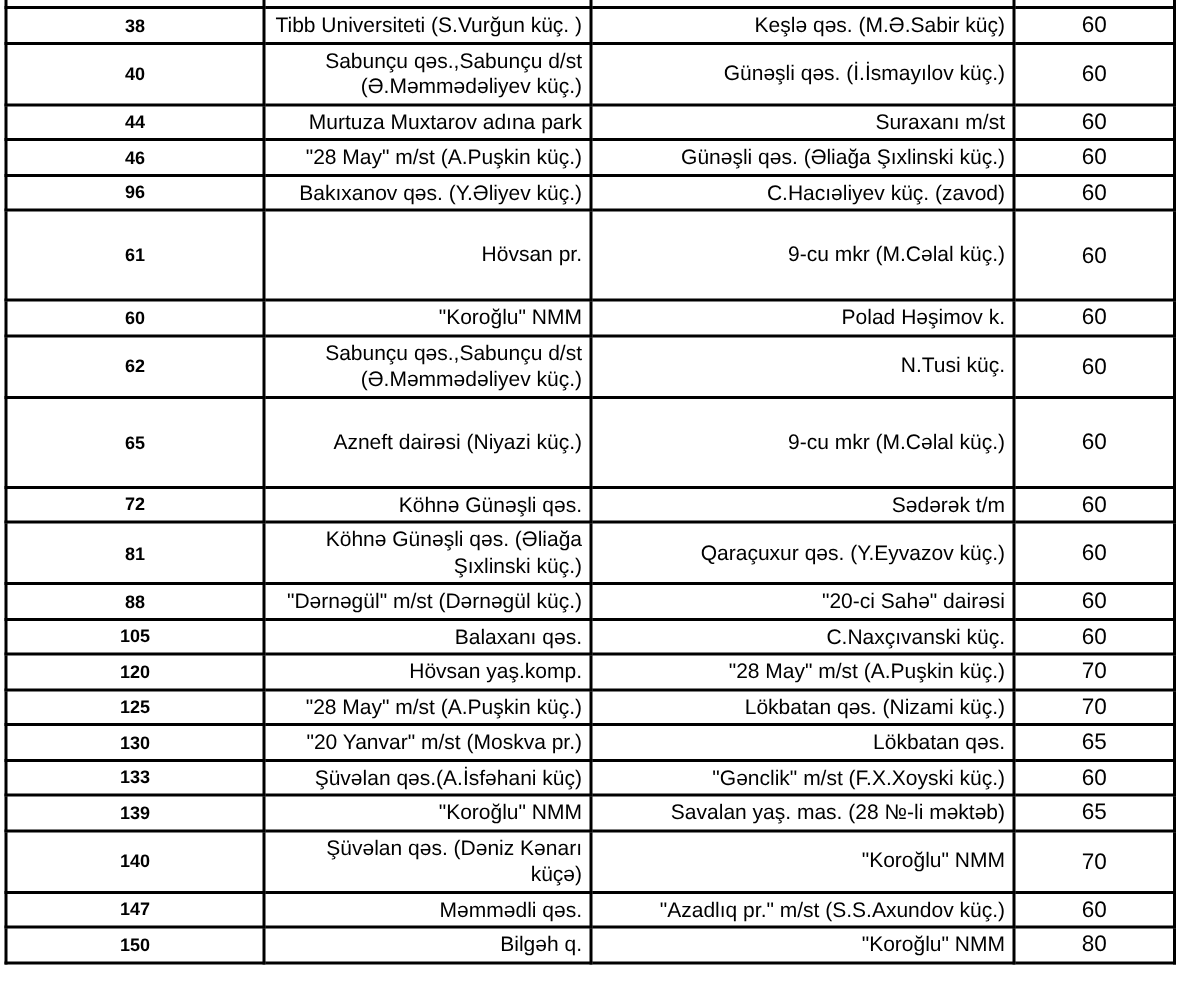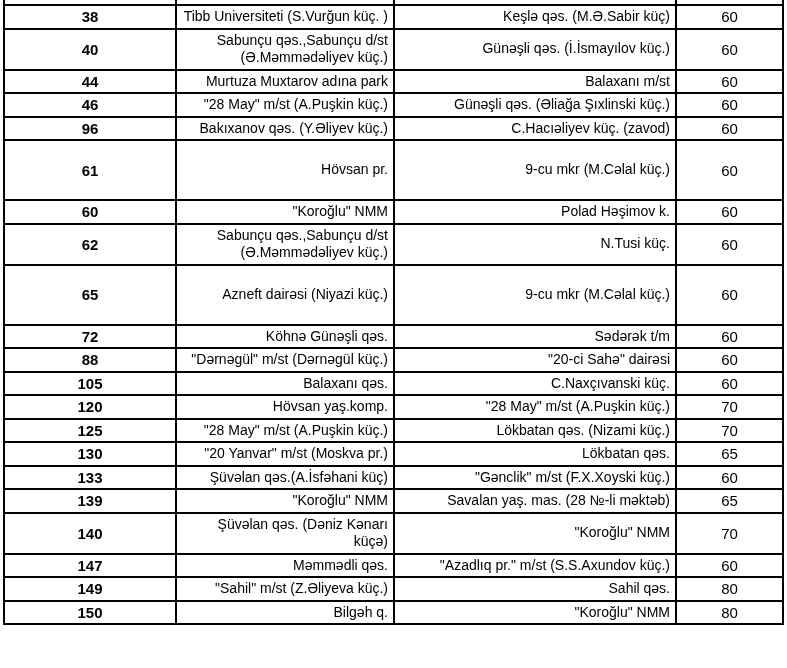--- a/index.html
+++ b/index.html
@@ -29,21 +29,21 @@
     border: 2px solid #000000;
     vertical-align: middle;
     overflow: hidden;
   }
   tr.route-row { height: 21px; }
   tr.route-row.tall { height: 60px; }
   tr.route-row.clipped { height: 25px; }
   td.c-no {
     text-align: center;
     font-weight: bold;
-    font-size: 15px;
+    font-size: 12px;
     padding: 1px 2px;
   }
   td.c-from, td.c-to {
     font-size: 14px;
     line-height: 1.25;
     padding: 2px 5px;
     text-align: right;
   }
   td.c-fare {
     text-align: center;
@@ -77,21 +77,21 @@
         </tr>
         <tr class="route-row">
           <td class="c-no">40</td>
           <td class="c-from">Sabunçu qəs.,Sabunçu d/st (Ə.Məmmədəliyev küç.)</td>
           <td class="c-to">Günəşli qəs. (İ.İsmayılov küç.)</td>
           <td class="c-fare">60</td>
         </tr>
         <tr class="route-row">
           <td class="c-no">44</td>
           <td class="c-from">Murtuza Muxtarov adına park</td>
-          <td class="c-to">Balaxanı m/st</td>
+          <td class="c-to">Suraxanı m/st</td>
           <td class="c-fare">60</td>
         </tr>
         <tr class="route-row">
           <td class="c-no">46</td>
           <td class="c-from">"28 May" m/st (A.Puşkin küç.)</td>
           <td class="c-to">Günəşli qəs. (Əliağa Şıxlinski küç.)</td>
           <td class="c-fare">60</td>
         </tr>
         <tr class="route-row">
           <td class="c-no">96</td>
@@ -123,20 +123,26 @@
           <td class="c-to">9-cu mkr (M.Cəlal küç.)</td>
           <td class="c-fare">60</td>
         </tr>
         <tr class="route-row">
           <td class="c-no">72</td>
           <td class="c-from">Köhnə Günəşli qəs.</td>
           <td class="c-to">Sədərək t/m</td>
           <td class="c-fare">60</td>
         </tr>
         <tr class="route-row">
+          <td class="c-no">81</td>
+          <td class="c-from">Köhnə Günəşli qəs. (Əliağa Şıxlinski küç.)</td>
+          <td class="c-to">Qaraçuxur qəs. (Y.Eyvazov küç.)</td>
+          <td class="c-fare">60</td>
+        </tr>
+        <tr class="route-row">
           <td class="c-no">88</td>
           <td class="c-from">"Dərnəgül" m/st (Dərnəgül küç.)</td>
           <td class="c-to">"20-ci Sahə" dairəsi</td>
           <td class="c-fare">60</td>
         </tr>
         <tr class="route-row">
           <td class="c-no">105</td>
           <td class="c-from">Balaxanı qəs.</td>
           <td class="c-to">C.Naxçıvanski küç.</td>
           <td class="c-fare">60</td>
@@ -175,26 +181,20 @@
           <td class="c-no">140</td>
           <td class="c-from">Şüvəlan qəs. (Dəniz Kənarı küçə)</td>
           <td class="c-to">"Koroğlu" NMM</td>
           <td class="c-fare">70</td>
         </tr>
         <tr class="route-row">
           <td class="c-no">147</td>
           <td class="c-from">Məmmədli qəs.</td>
           <td class="c-to">"Azadlıq pr." m/st (S.S.Axundov küç.)</td>
           <td class="c-fare">60</td>
-        </tr>
-        <tr class="route-row">
-          <td class="c-no">149</td>
-          <td class="c-from">"Sahil" m/st (Z.Əliyeva küç.)</td>
-          <td class="c-to">Sahil qəs.</td>
-          <td class="c-fare">80</td>
         </tr>
         <tr class="route-row">
           <td class="c-no">150</td>
           <td class="c-from">Bilgəh q.</td>
           <td class="c-to">"Koroğlu" NMM</td>
           <td class="c-fare">80</td>
         </tr>
       </tbody>
   </table>
 </div>

